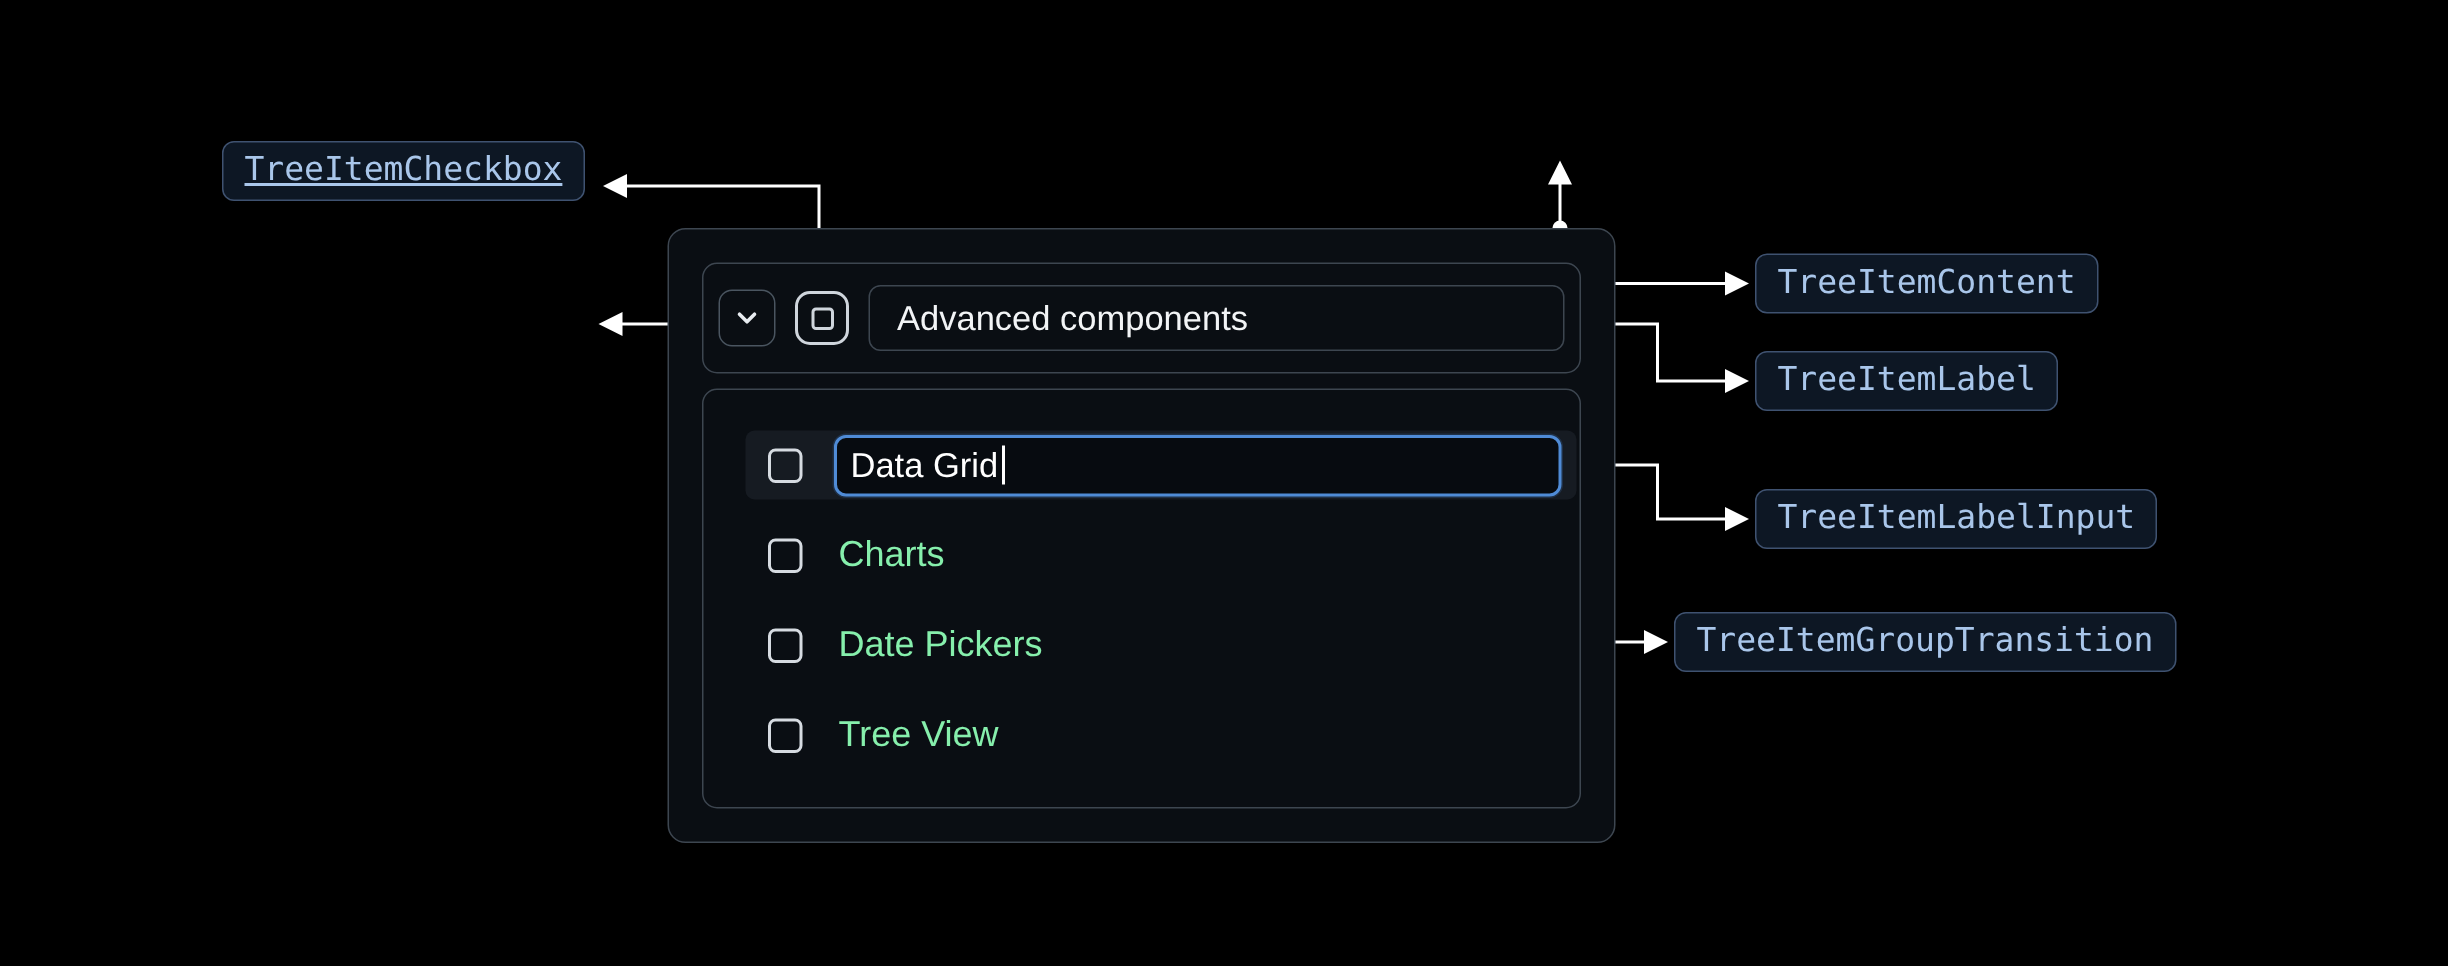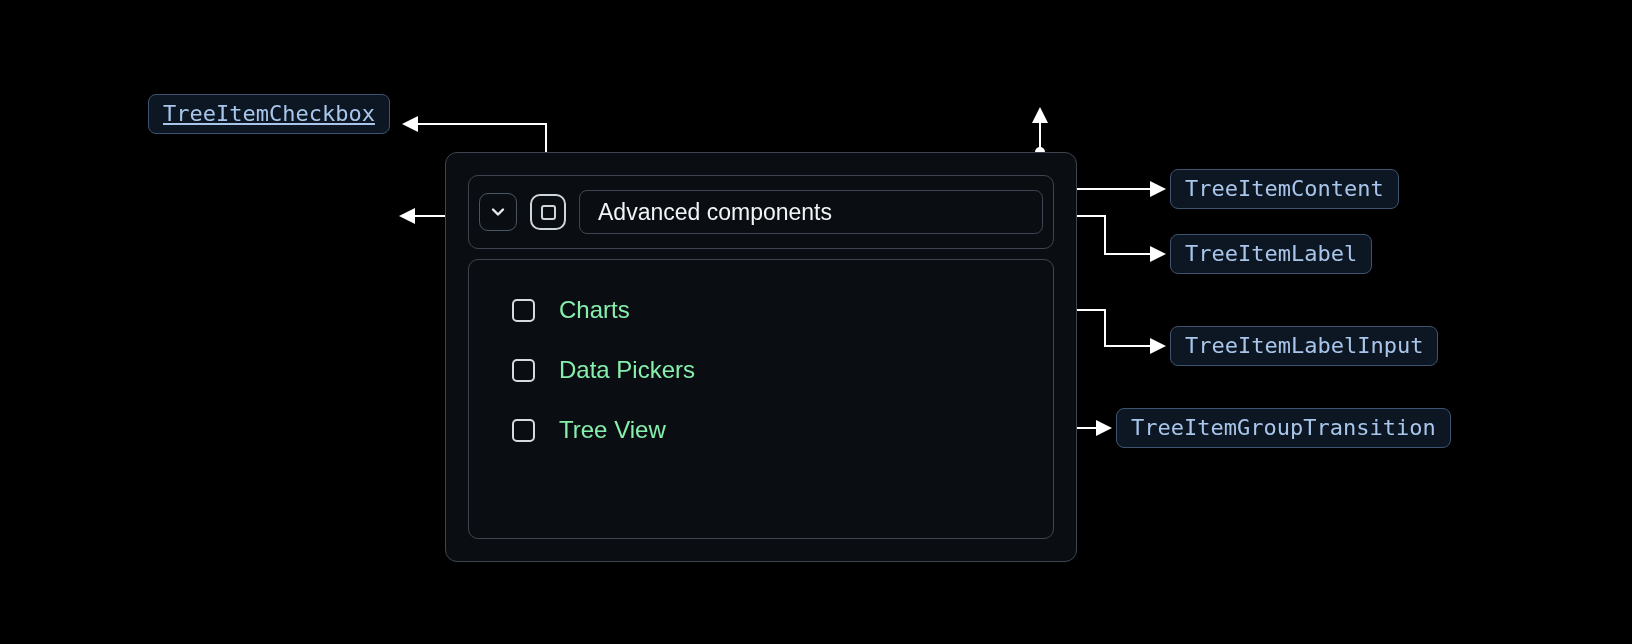--- a/index.html
+++ b/index.html
@@ -181,29 +181,36 @@
       <div class="checkbox-lg">
         <span class="checkbox-lg-inner"></span>
       </div>
       <div class="label-box">
         <span>Advanced components</span>
       </div>
     </div>
 
     <div class="group">
 
+      <div class="row editing">
+        <span class="checkbox-sm"></span>
+        <div class="label-input">
+          <span>Data Grid</span>
+          <span class="caret"></span>
+        </div>
+      </div>
 
       <div class="row">
         <span class="checkbox-sm"></span>
         <span class="row-label">Charts</span>
       </div>
 
       <div class="row">
         <span class="checkbox-sm"></span>
-        <span class="row-label">Data Pickers</span>
+        <span class="row-label">Date Pickers</span>
       </div>
 
       <div class="row">
         <span class="checkbox-sm"></span>
         <span class="row-label">Tree View</span>
       </div>
 
     </div>
   </div>
 

